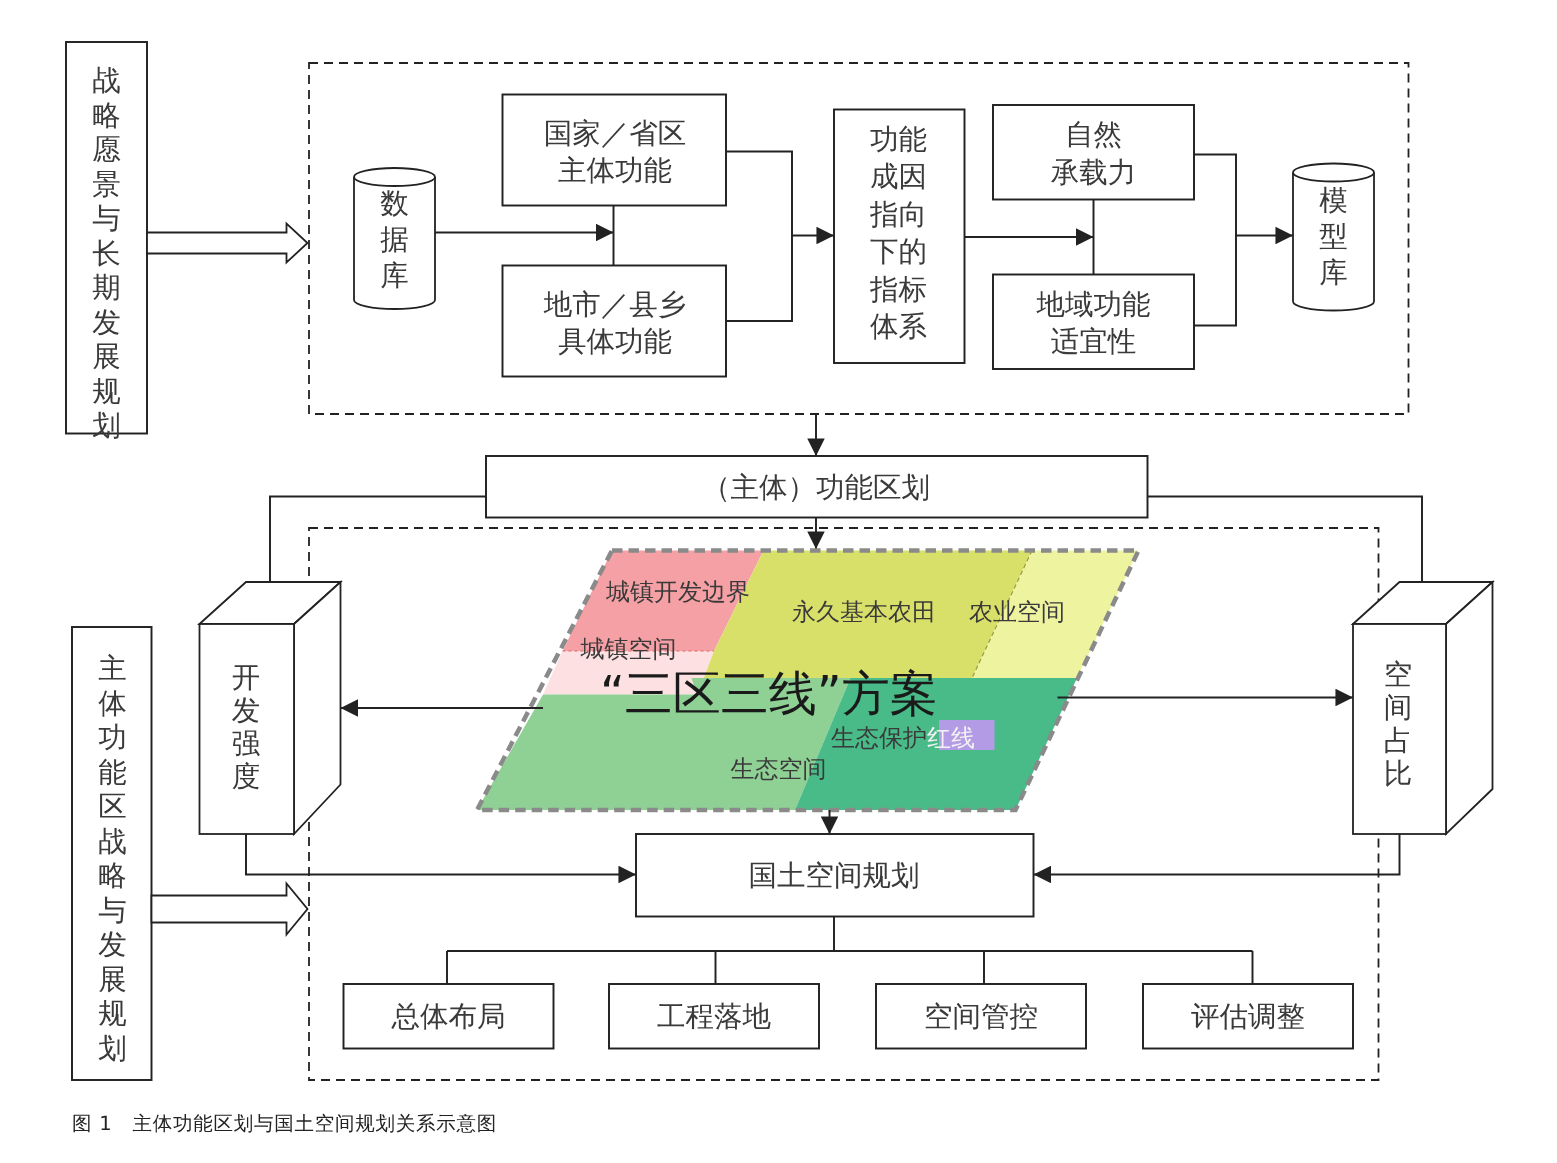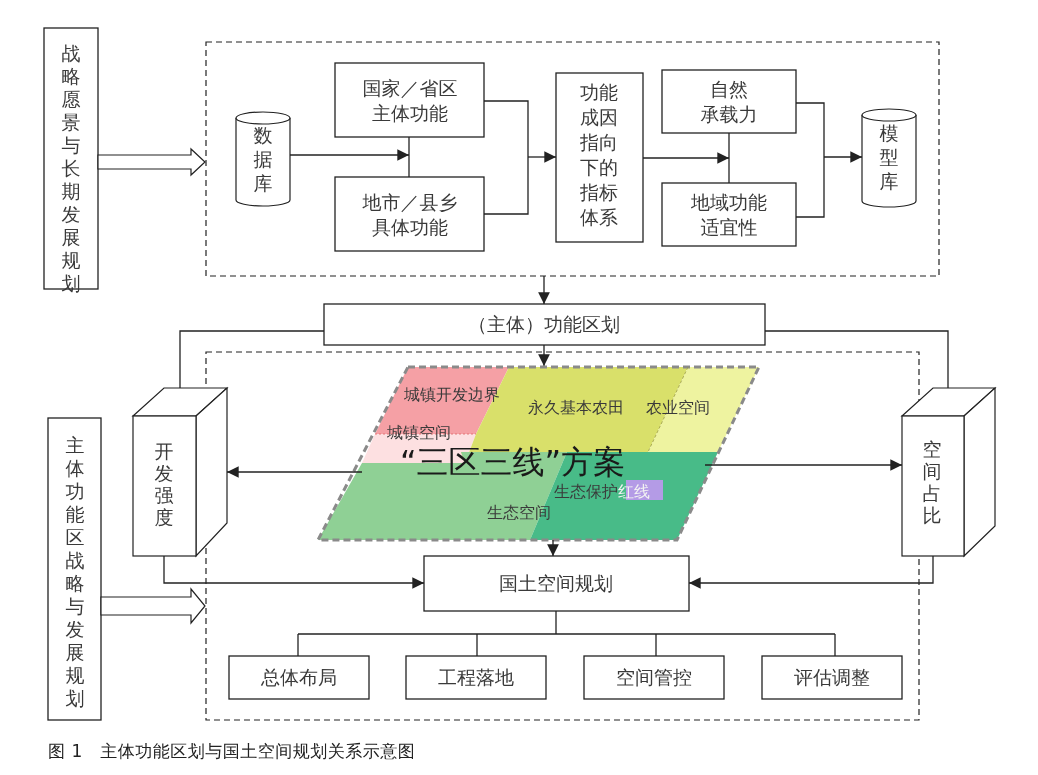--- a/index.html
+++ b/index.html
@@ -3,21 +3,21 @@
 <meta charset="utf-8">
 <style>
   html, body { margin:0; padding:0; background:#ffffff; }
   body { width:1038px; height:775px; position:relative; overflow:hidden;
          font-family:"DejaVu Sans", sans-serif; color:#333; }
   svg { position:absolute; left:0; top:0; }
   .lbl { font-family:"DejaVu Sans", sans-serif; fill:#3a3a3a; }
   .box { fill:#fff; stroke:#222; stroke-width:1.3; }
   .ln { stroke:#222; stroke-width:1.3; fill:none; }
   .dash { stroke:#222; stroke-width:1.2; fill:none; stroke-dasharray:6 4; }
-  .caption { position:absolute; left:48px; top:740px; font-size:17px; color:#222;
+  .caption { position:absolute; left:48px; top:740px; font-size:13px; color:#222;
              font-family:"DejaVu Sans", sans-serif; letter-spacing:0.5px; }
 </style>
 </head>
 <body>
 
 <svg width="1038" height="775" viewBox="0 0 1038 775">
   <defs>
     <marker id="ah" viewBox="0 0 10 10" refX="10" refY="5" markerWidth="9" markerHeight="9" orient="auto-start-reverse">
       <path d="M0,0 L10,5 L0,10 z" fill="#222"></path>
     </marker>

